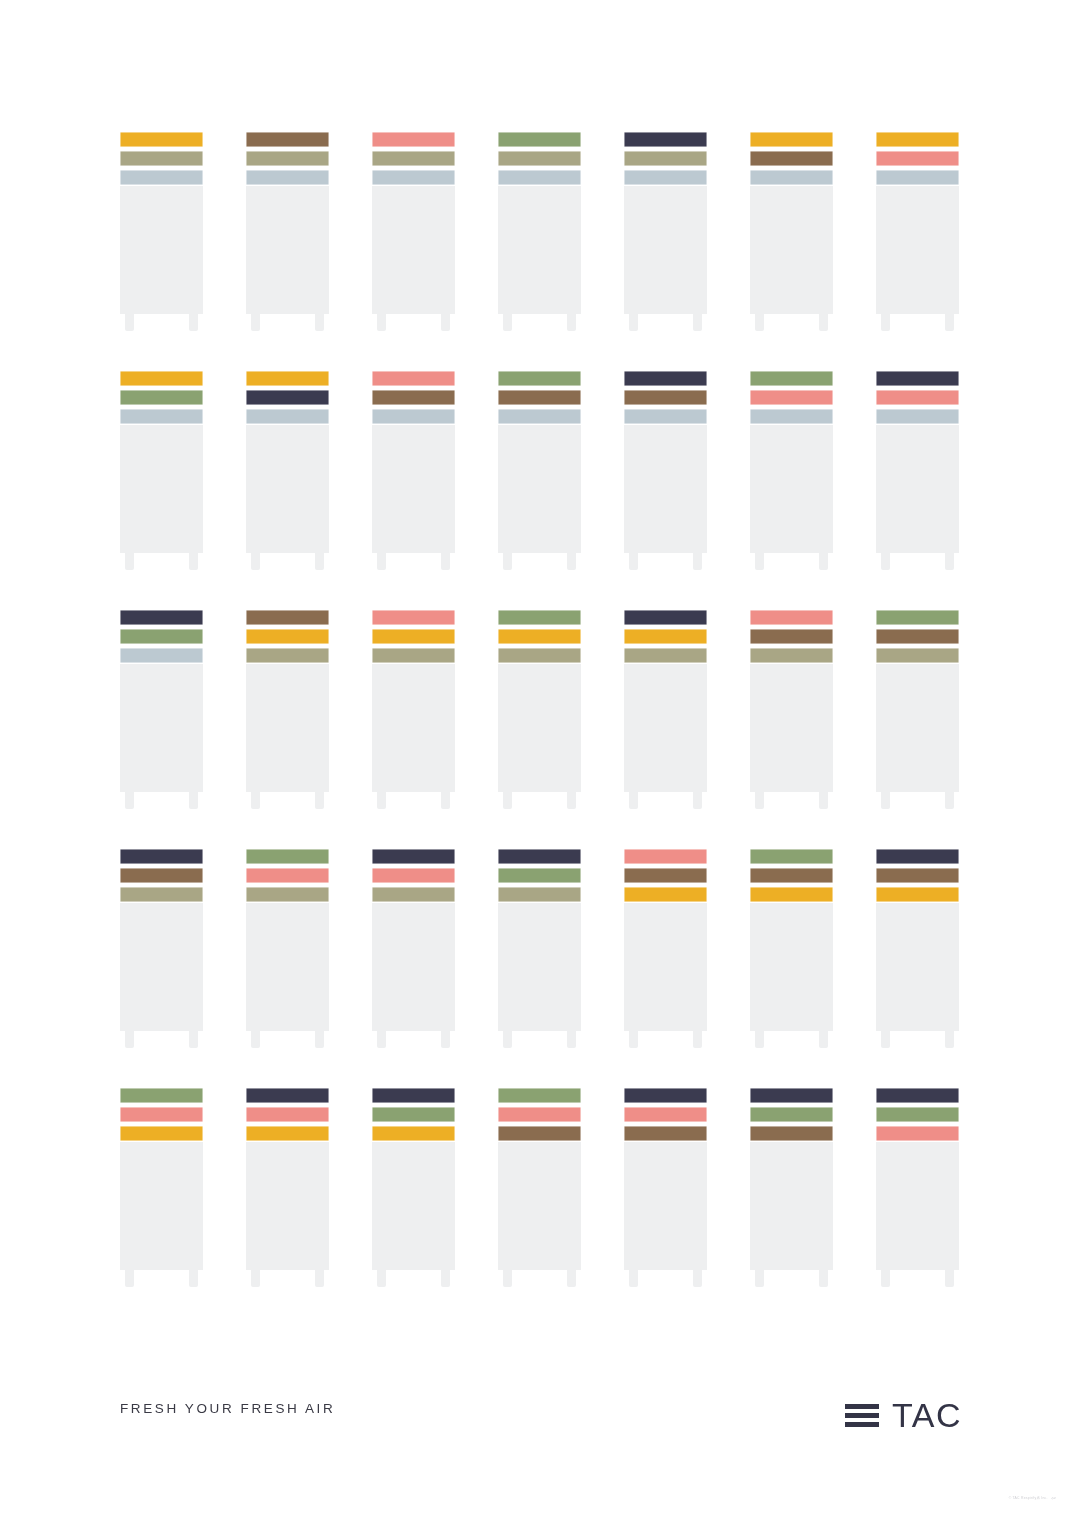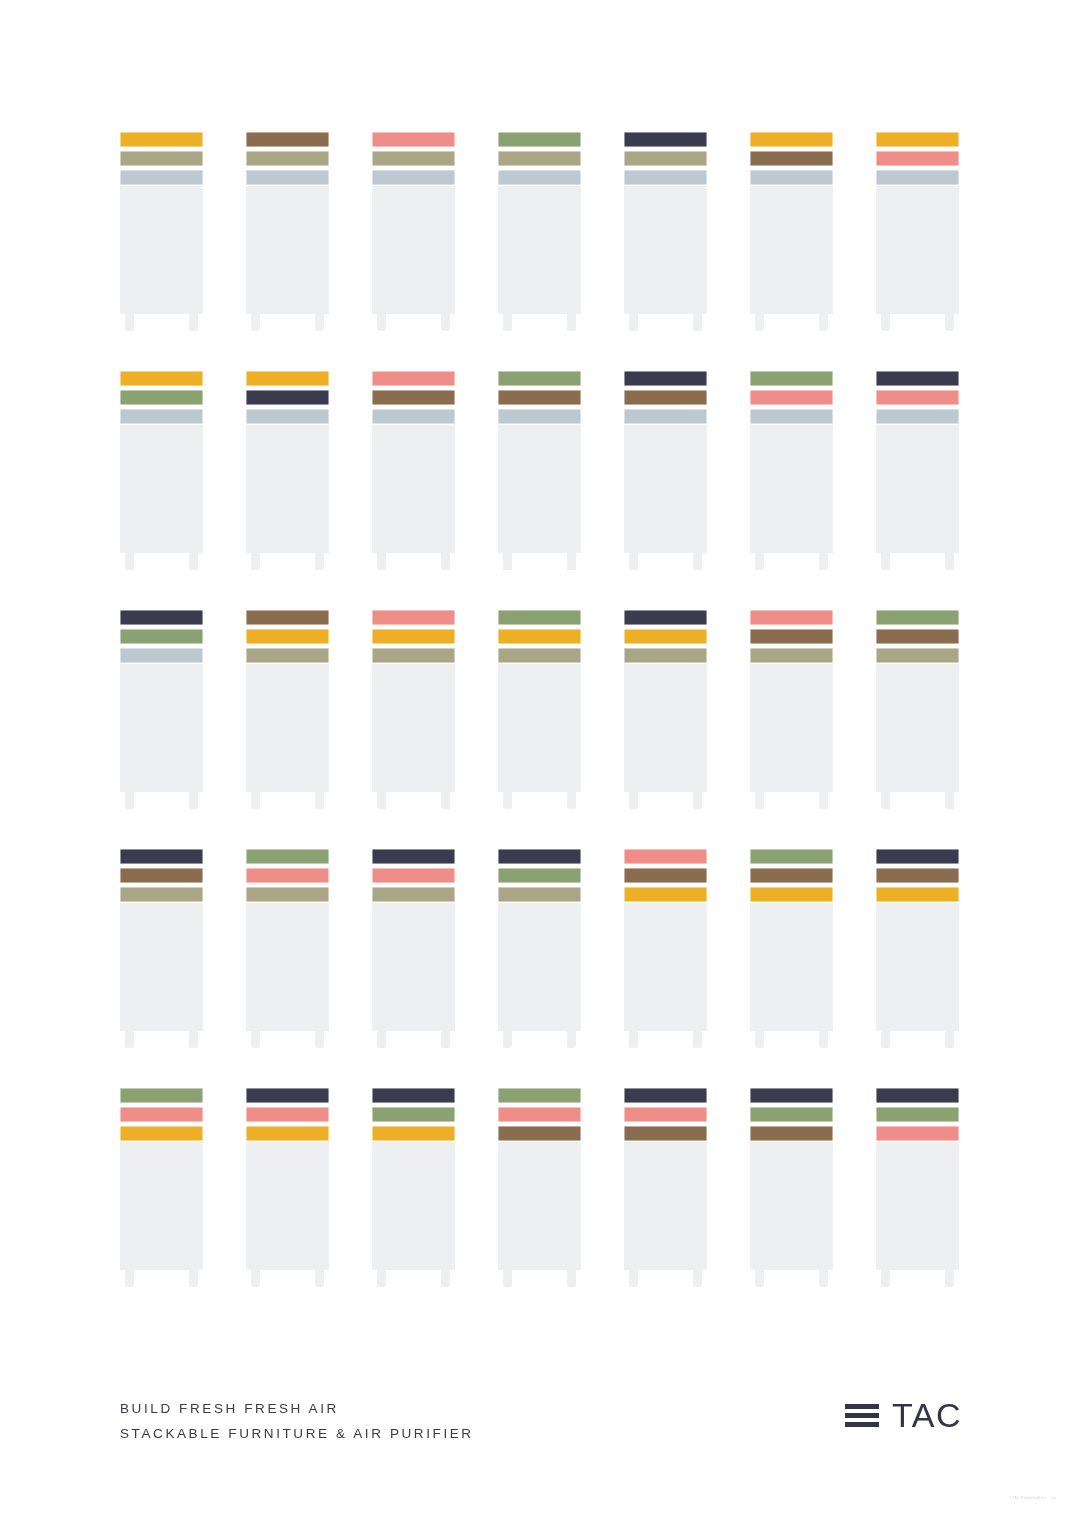--- a/index.html
+++ b/index.html
@@ -551,22 +551,21 @@
       <div class="unit-legs">
         <div class="leg left" style="background: rgb(238, 239, 240);"></div>
         <div class="leg right" style="background: rgb(238, 239, 240);"></div>
       </div>
     </div>
   </div>
 
 <div id="footer">
 
   <div id="tagline">
-    <div class="line">BUILD FRESH FRESH AIR</div>
-    <div class="line">STACKABLE FURNITURE &amp; AIR PURIFIER</div>
+    <div class="line">FRESH YOUR FRESH AIR</div>
   </div>
 
   <div id="brand">
     <span id="brand-mark">
       <span></span>
       <span></span>
       <span></span>
     </span>
     <span id="brand-name">TAC</span>
   </div>

